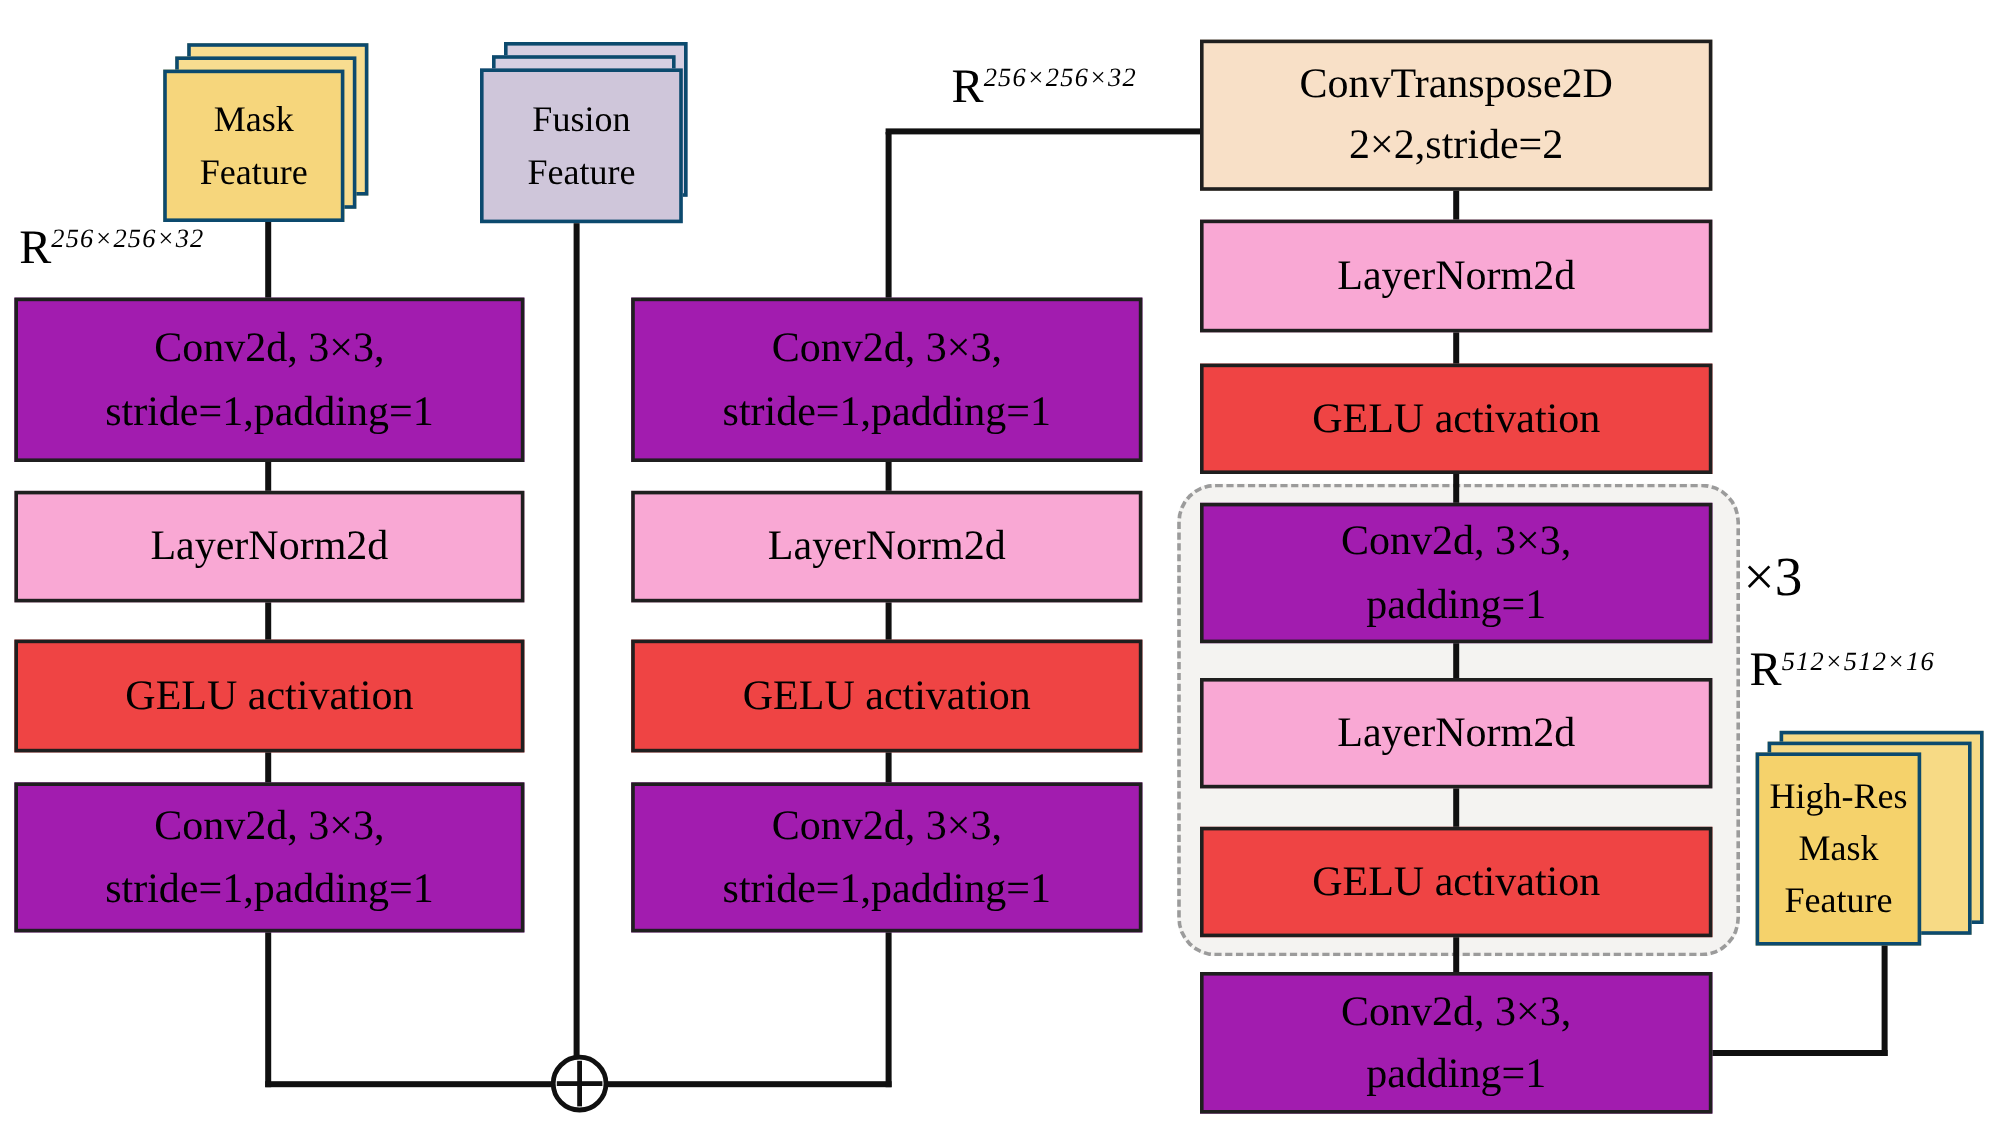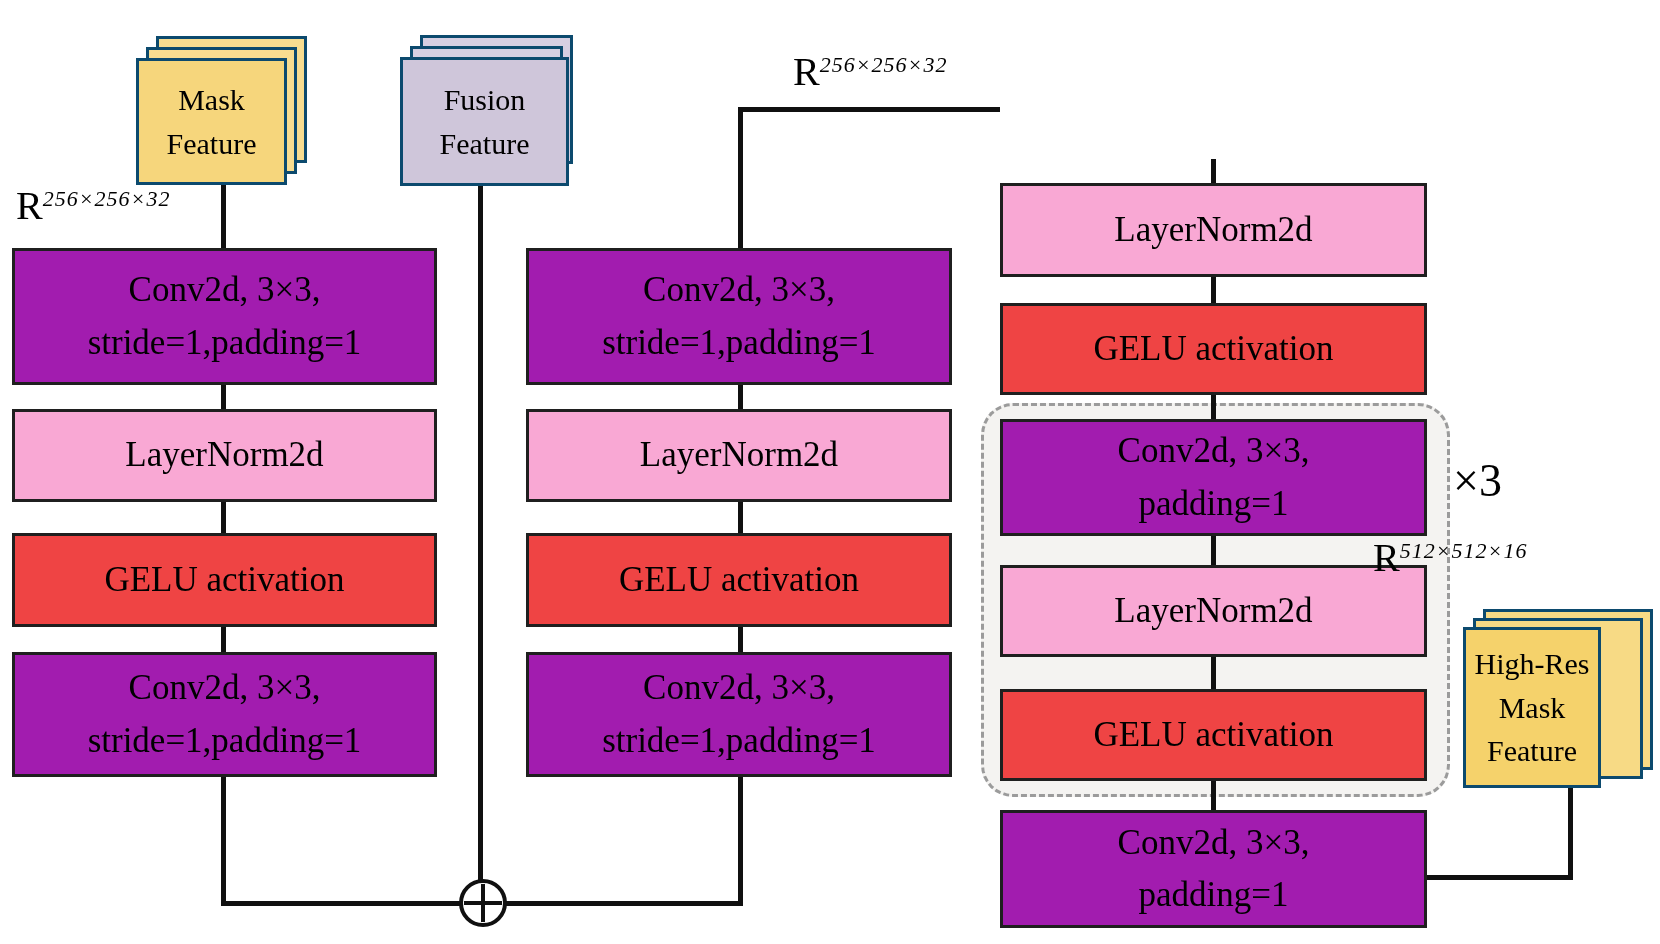--- a/index.html
+++ b/index.html
@@ -114,20 +114,24 @@
     <span>LayerNorm2d</span>
   </div>
   <div class="box lav" style="left:526px;top:533px;width:426px;height:94px">
     <span>GELU activation</span>
   </div>
   <div class="box cream" style="left:526px;top:652px;width:426px;height:125px">
     <span>Conv2d, 3×3,
 stride=1,padding=1</span>
   </div>
 
+  <div class="box peach" style="left:1000px;top:33px;width:427px;height:126px;line-height:1.45">
+    <span>ConvTranspose2D
+2×2,stride=2</span>
+  </div>
   <div class="box pink" style="left:1000px;top:183px;width:427px;height:94px">
     <span>LayerNorm2d</span>
   </div>
   <div class="box lav" style="left:1000px;top:303px;width:427px;height:92px">
     <span>GELU activation</span>
   </div>
   <div class="box cream" style="left:1000px;top:419px;width:427px;height:117px">
     <span>Conv2d, 3×3,
 padding=1</span>
   </div>
@@ -142,21 +146,21 @@
 padding=1</span>
   </div>
 
   <div class="dim" style="left:16px;top:186px">
     <span>R</span><span class="sup">256×256×32</span>
   </div>
   <div class="dim" style="left:793px;top:52px">
     <span>R</span><span class="sup">256×256×32</span>
   </div>
   <div class="times" style="left:1453px;top:458px">×3</div>
-  <div class="dim" style="left:1373px;top:538px">
+  <div class="dim" style="left:1458px;top:538px">
     <span>R</span><span class="sup">512×512×16</span>
   </div>
 
   <div class="oplus">
     <div class="h"></div>
     <div class="v"></div>
   </div>
 
 </div>
 

